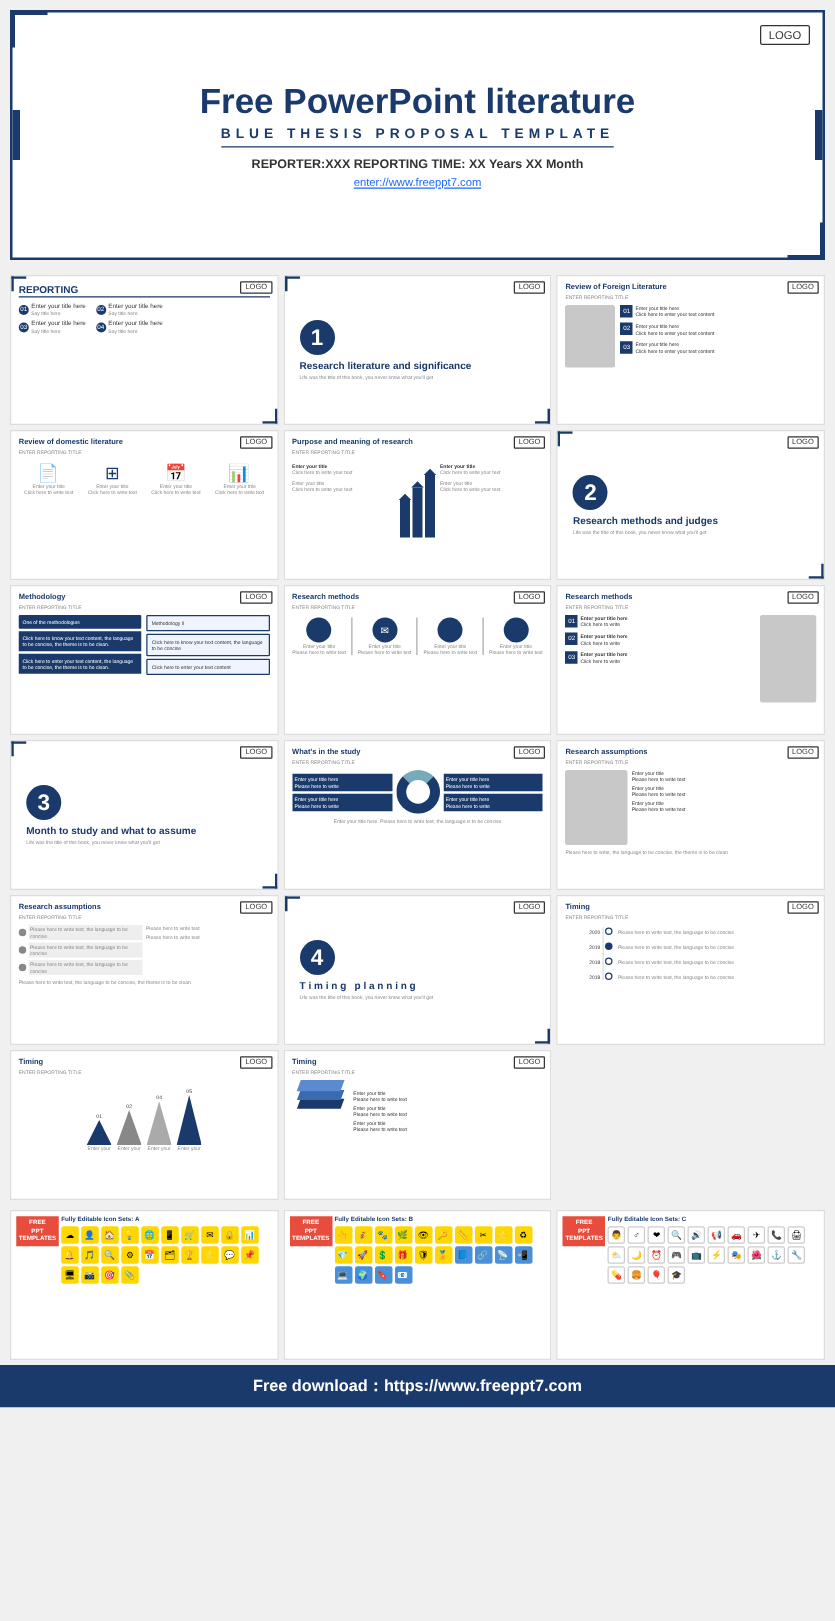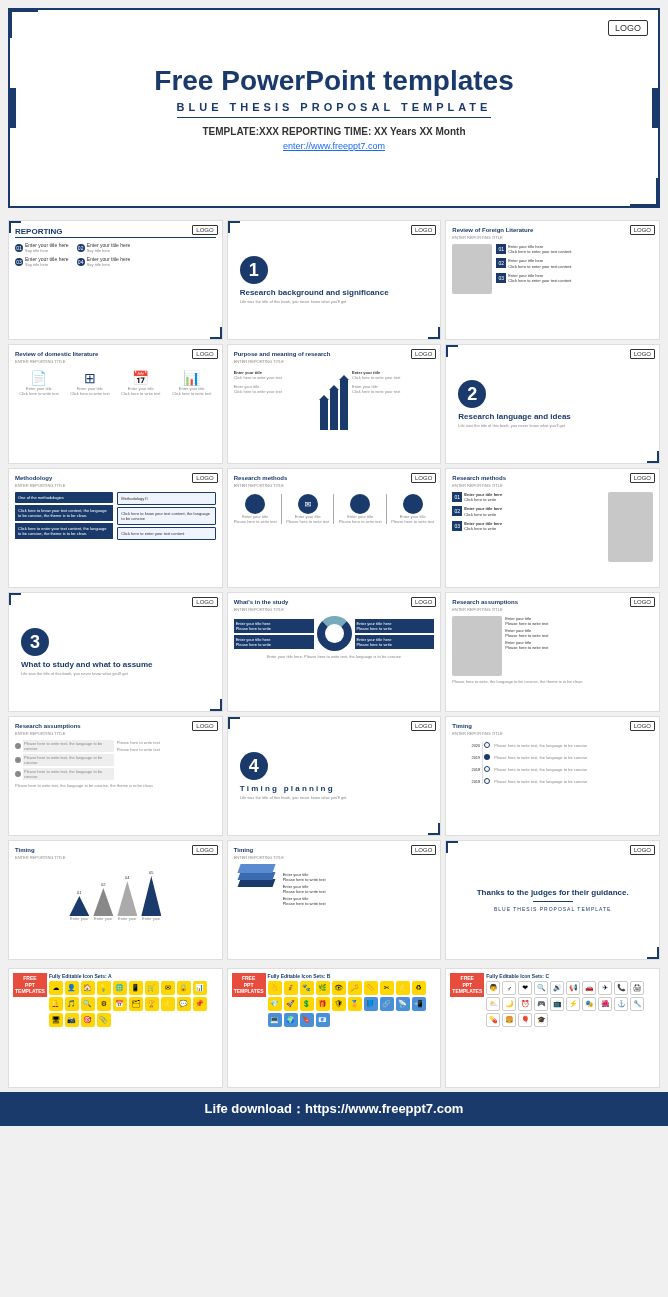--- a/index.html
+++ b/index.html
@@ -275,23 +275,23 @@
   </style>
 </head>
 <body>
 
 <div class="title-slide">
   <div class="corner-tl"></div>
   <div class="corner-br"></div>
   <div class="side-bar-left"></div>
   <div class="side-bar-right"></div>
   <div class="logo-box">LOGO</div>
-  <h1>Free PowerPoint templates</h1>
+  <h1>Free PowerPoint literature</h1>
   <h2>BLUE  THESIS  PROPOSAL  TEMPLATE</h2>
-  <div class="reporter">TEMPLATE:XXX  REPORTING TIME: XX Years XX Month</div>
+  <div class="reporter">REPORTER:XXX  REPORTING TIME: XX Years XX Month</div>
   <div class="url">enter://www.freeppt7.com</div>
 </div>
 
 <div class="slides-grid">
 
   <div class="slide-thumb slide-contents">
     <div class="corner-dec-tl"></div>
     <div class="corner-dec-br"></div>
     <div class="slide-logo">LOGO</div>
     <div class="contents-label">REPORTING</div>
@@ -323,21 +323,21 @@
         <div class="content-sub">Say title here</div>
       </div>
     </div>
   </div>
 
   <div class="slide-thumb slide-numbered" style="display:flex;flex-direction:column;align-items:flex-start;justify-content:center;padding-left:12px;">
     <div class="slide-logo">LOGO</div>
     <div class="corner-dec-tl"></div>
     <div class="corner-dec-br"></div>
     <div class="big-num" style="font-size:18px;width:28px;height:28px;">1</div>
-    <div class="big-title">Research background and significance</div>
+    <div class="big-title">Research literature and significance</div>
     <div class="big-sub">Life was the title of this book, you never know what you'll get</div>
   </div>
 
   <div class="slide-thumb">
     <div class="slide-logo">LOGO</div>
     <div class="slide-title-text">Review of Foreign Literature</div>
     <div class="slide-subtitle-text">ENTER REPORTING TITLE</div>
     <div style="display:flex;gap:4px;margin-top:4px;">
       <div class="img-placeholder" style="width:40px;height:50px;"></div>
       <div style="flex:1;">
@@ -414,21 +414,21 @@
         <div class="slide-subtitle-text">Click here to write your text</div>
       </div>
     </div>
   </div>
 
   <div class="slide-thumb slide-numbered" style="display:flex;flex-direction:column;align-items:flex-start;justify-content:center;padding-left:12px;">
     <div class="slide-logo">LOGO</div>
     <div class="corner-dec-tl"></div>
     <div class="corner-dec-br"></div>
     <div class="big-num" style="font-size:18px;width:28px;height:28px;">2</div>
-    <div class="big-title">Research language and ideas</div>
+    <div class="big-title">Research methods and judges</div>
     <div class="big-sub">Life was the title of this book, you never know what you'll get</div>
   </div>
 
   <div class="slide-thumb">
     <div class="slide-logo">LOGO</div>
     <div class="slide-title-text">Methodology</div>
     <div class="slide-subtitle-text">ENTER REPORTING TITLE</div>
     <div style="display:flex;gap:4px;margin-top:4px;">
       <div style="flex:1;">
         <div class="meth-box">One of the methodologies</div>
@@ -506,21 +506,21 @@
       </div>
       <div class="img-placeholder" style="width:45px;height:70px;"></div>
     </div>
   </div>
 
   <div class="slide-thumb slide-numbered" style="display:flex;flex-direction:column;align-items:flex-start;justify-content:center;padding-left:12px;">
     <div class="slide-logo">LOGO</div>
     <div class="corner-dec-tl"></div>
     <div class="corner-dec-br"></div>
     <div class="big-num" style="font-size:18px;width:28px;height:28px;">3</div>
-    <div class="big-title">What to study and what to assume</div>
+    <div class="big-title">Month to study and what to assume</div>
     <div class="big-sub">Life was the title of this book, you never know what you'll get</div>
   </div>
 
   <div class="slide-thumb">
     <div class="slide-logo">LOGO</div>
     <div class="slide-title-text">What's in the study</div>
     <div class="slide-subtitle-text">ENTER REPORTING TITLE</div>
     <div style="display:flex;gap:3px;margin-top:4px;justify-content:center;align-items:center;">
       <div style="flex:1;">
         <div style="background:#1a3a6b;color:#fff;font-size:4px;padding:2px;margin-bottom:2px;">Enter your title here<br>Please here to write</div>
@@ -658,28 +658,20 @@
         <div style="position:absolute;top:0px;left:5px;width:35px;height:9px;background:#5a8ad0;transform:skewX(-20deg);"></div>
       </div>
       <div style="flex:1;">
         <div style="font-size:4px;color:#333;margin-bottom:2px;">Enter your title<br>Please here to write text</div>
         <div style="font-size:4px;color:#333;margin-bottom:2px;">Enter your title<br>Please here to write text</div>
         <div style="font-size:4px;color:#333;">Enter your title<br>Please here to write text</div>
       </div>
     </div>
   </div>
 
-  <div class="slide-thumb" style="display:flex;flex-direction:column;align-items:center;justify-content:center;">
-    <div class="slide-logo">LOGO</div>
-    <div class="corner-dec-tl"></div>
-    <div class="corner-dec-br"></div>
-    <div style="font-size:8px;color:#1a3a6b;font-weight:bold;text-align:center;margin-bottom:4px;">Thanks to the judges for their guidance.</div>
-    <div style="width:40px;height:1px;background:#1a3a6b;margin-bottom:4px;"></div>
-    <div style="font-size:5px;color:#1a3a6b;letter-spacing:1px;text-align:center;">BLUE THESIS PROPOSAL TEMPLATE</div>
-  </div>
 
 </div>
 
 <div style="display:grid;grid-template-columns:repeat(3,1fr);gap:4px;padding:4px 8px;">
 
   <div class="icon-set-slide">
     <div style="display:flex;gap:2px;align-items:flex-start;">
       <div style="background:#e74c3c;color:#fff;font-size:5px;font-weight:bold;padding:2px;min-width:25px;text-align:center;line-height:1.3;">FREE<br>PPT<br>TEMPLATES</div>
       <div style="flex:1;">
         <div style="font-size:5px;color:#1a3a6b;font-weight:bold;margin-bottom:2px;">Fully Editable Icon Sets: A</div>
@@ -779,14 +771,14 @@
           <div class="icon-cell white">🎈</div>
           <div class="icon-cell white">🎓</div>
         </div>
       </div>
     </div>
   </div>
 
 </div>
 
 <div class="bottom-bar">
-  <span>Life download：https://www.freeppt7.com</span>
+  <span>Free download：https://www.freeppt7.com</span>
 </div>
 
 </body></html>

